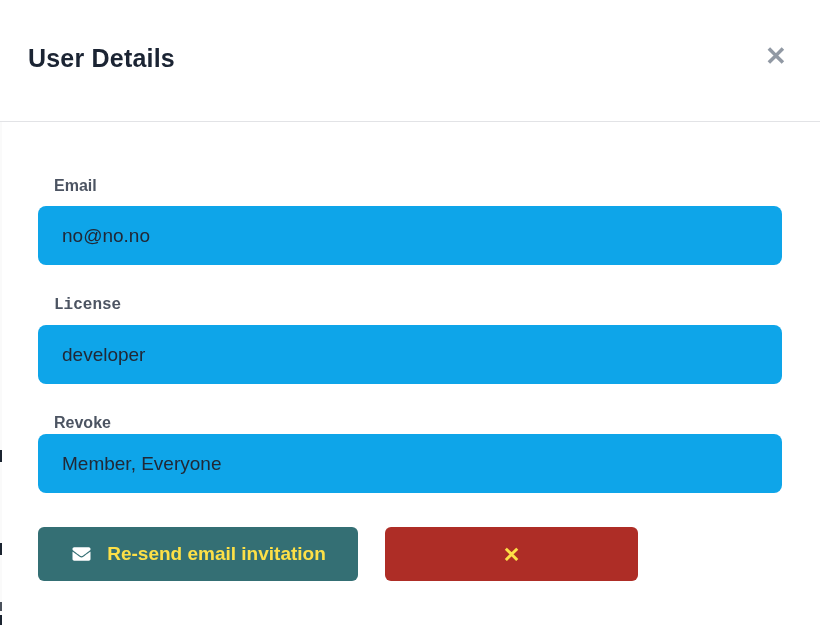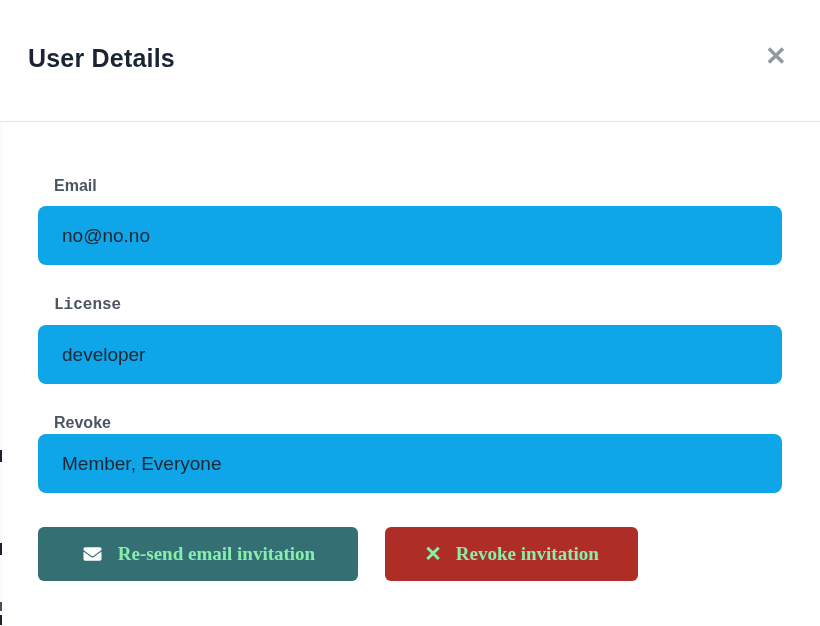--- a/index.html
+++ b/index.html
@@ -62,22 +62,22 @@
   }
   .field-email   { top: 206px; }
   .field-license { top: 325px; align-items: center; }
   .field-groups  { top: 418px; margin-top: 16px; }
 
   .action-button {
     position: absolute; top: 527px; height: 54px;
     border: none; border-radius: 6px;
     display: flex; align-items: center; justify-content: center;
     gap: 14px; cursor: pointer;
-    color: #86efac; font-size: 19px; font-weight: 600;
-    font-family: Liberation Serif, serif;
+    color: #fde047; font-size: 19px; font-weight: 600;
+    font-family: Liberation Sans, sans-serif;
   }
   .resend-button { left: 38px;  width: 320px; background: #346f74; }
   .revoke-button { left: 385px; width: 253px; background: #ae2d26; }
 
   .envelope-icon { display: inline-flex; }
   .x-glyph { font-size: 21px; font-weight: 700; line-height: 1; }
 </style>
 </head>
 <body>
 
@@ -115,14 +115,13 @@
   <span class="envelope-icon">
     <svg width="23" height="18" viewBox="0 0 512 512" fill="#ffffff" aria-hidden="true">
       <path d="M502.3 190.8c3.9-3.1 9.7-.2 9.7 4.7V400c0 26.5-21.5 48-48 48H48c-26.5 0-48-21.5-48-48V195.6c0-5 5.7-7.8 9.7-4.7 22.4 17.4 52.1 39.5 154.1 113.6 21.1 15.4 56.7 47.8 92.2 47.6 35.7.3 72-32.8 92.3-47.6 102-74.1 131.6-96.3 154-113.6zM256 320c23.2.4 56.6-29.2 73.4-41.4 132.7-96.3 142.8-104.7 173.4-128.7 5.8-4.5 9.2-11.5 9.2-18.9v-19c0-26.5-21.5-48-48-48H48C21.5 64 0 85.5 0 112v19c0 7.4 3.4 14.3 9.2 18.9 30.6 23.9 40.7 32.4 173.4 128.7 16.8 12.2 50.2 41.8 73.4 41.4z"></path>
     </svg>
   </span>
   <span>Re-send email invitation</span>
 </button>
 
 <button class="action-button revoke-button">
   <span class="x-glyph">✕</span>
-  <span>Revoke invitation</span>
 </button>
 
 </body></html>

